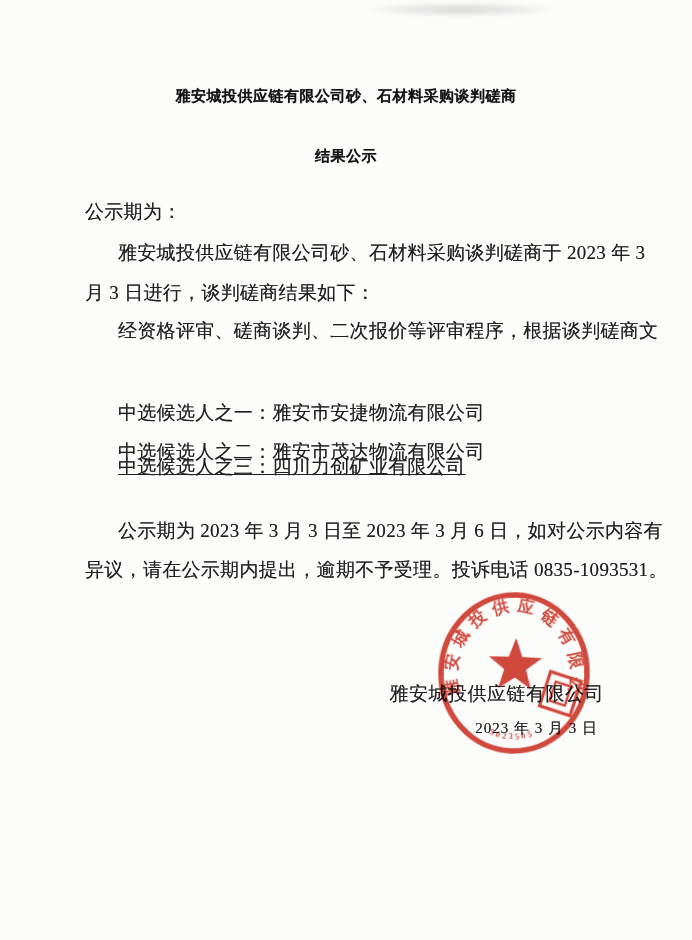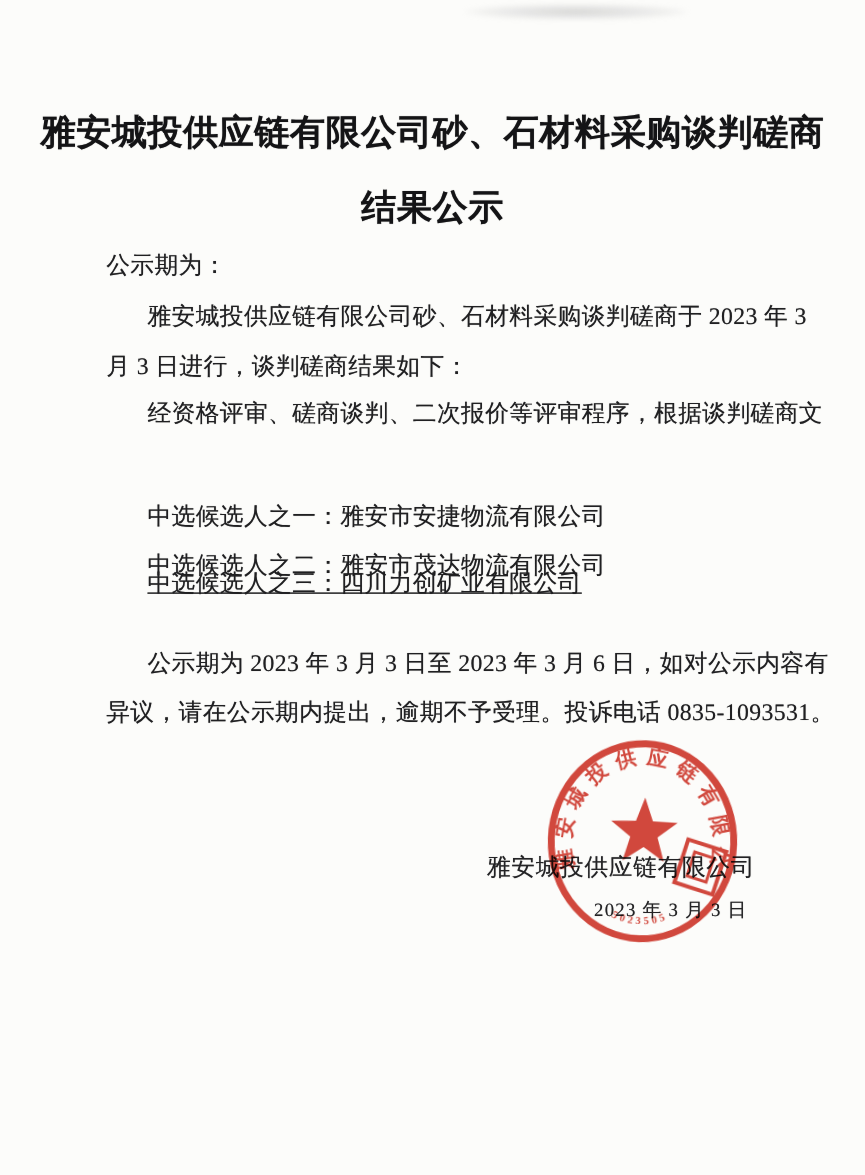--- a/index.html
+++ b/index.html
@@ -17,21 +17,21 @@
   .scan-artifact {
     position: absolute;
     left: 372px; top: 3px; width: 178px; height: 13px;
     background: radial-gradient(ellipse at center, rgba(150,150,152,0.38), rgba(180,180,182,0.15) 60%, transparent 75%);
     filter: blur(2px);
   }
 
   .title {
     position: absolute; left: 0; right: 0;
     text-align: center;
-    font-size: 28px; font-weight: 700; color: #141416;
+    font-size: 15px; font-weight: 700; color: #141416;
     letter-spacing: 0.5px;
     text-shadow: 0 0 0.7px rgba(10,10,10,0.6);
   }
   .title-1 { top: 87px; }
   .title-2 { top: 147px; }
 
   .bline {
     position: absolute;
     font-size: 19px; color: #202022;
     white-space: nowrap;

